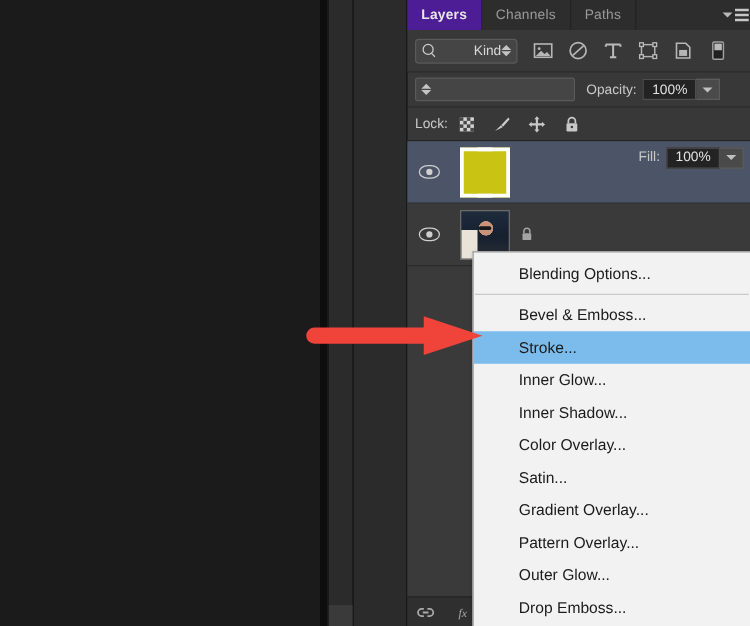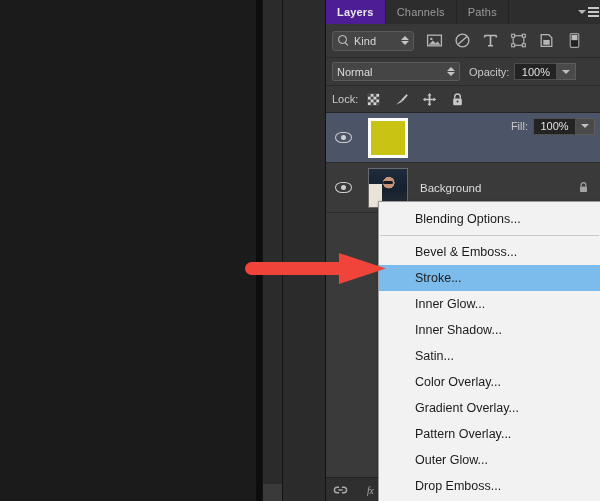--- a/index.html
+++ b/index.html
@@ -99,20 +99,21 @@
     border-bottom: 1px solid #2b2b2b;
   }
   .kind-select {
     width: 82px; height: 20px;
     background: #454545;
     border: 1px solid #5a5a5a;
     border-radius: 3px;
     display: flex; align-items: center;
     padding: 0 4px;
     box-sizing: border-box;
+    text-align: right;
   }
   .mag-icon { width: 13px; height: 13px; position: relative; flex: 0 0 auto; }
   .mag-icon::before {
     content: ""; position: absolute; left: 1px; top: 1px;
     width: 7px; height: 7px; border: 1.3px solid #cfcfcf; border-radius: 50%;
   }
   .mag-icon::after {
     content: ""; position: absolute; left: 8px; top: 8px;
     width: 4px; height: 1.3px; background: #cfcfcf;
     transform: rotate(45deg); transform-origin: left center;
@@ -373,21 +374,20 @@
         </svg>
         <svg class="ficon" viewBox="0 0 16 16">
           <rect x="4" y="1.5" width="8" height="13" rx="1" fill="#1d1d1d" stroke="#b9b9b9" stroke-width="1.1"></rect>
           <rect x="5.2" y="2.7" width="5.6" height="5" fill="#d8d8d8"></rect>
         </svg>
       </div>
     </div>
 
     <div class="blend-row">
       <div class="blend-select">
-        <span>Normal</span>
         <div class="updown">
             <i class="up"></i>
             <i class="dn"></i>
           </div>
       </div>
       <div class="lbl">Opacity:</div>
       <div class="numfield">100%</div>
       <div class="stepper">
         <div class="caret-dn"></div>
       </div>
@@ -434,21 +434,20 @@
         </div>
       </div>
 
       <div class="layer-row">
         <div class="eye-cell">
           <div class="eye"></div>
         </div>
         <div class="thumb-cell">
           <div class="thumb-photo"></div>
         </div>
-        <div class="layer-name">Background</div>
         <svg class="row-lock" viewBox="0 0 12 14">
           <path d="M3.4 6 V4.2 a2.6 2.6 0 0 1 5.2 0 V6" fill="none" stroke="#c8c8c8" stroke-width="1.3"></path>
           <rect x="2.2" y="6" width="7.6" height="6" rx=".8" fill="#c8c8c8"></rect>
         </svg>
       </div>
 
     </div>
 
     <div style="position:absolute;left:0;top:113px;width:275px;height:26px;display:flex;align-items:center;padding:0 6px;box-sizing:border-box;justify-content:flex-end;pointer-events:none;">
       <div class="lbl">Fill:</div>
@@ -490,22 +489,22 @@
 
   </div>
 
   <div class="ctx-menu">
     <div class="ctx-item">Blending Options...</div>
     <div class="ctx-sep"></div>
     <div class="ctx-item">Bevel &amp; Emboss...</div>
     <div class="ctx-item highlight">Stroke...</div>
     <div class="ctx-item">Inner Glow...</div>
     <div class="ctx-item">Inner Shadow...</div>
+    <div class="ctx-item">Color Overlay...</div>
     <div class="ctx-item">Satin...</div>
-    <div class="ctx-item">Color Overlay...</div>
     <div class="ctx-item">Gradient Overlay...</div>
     <div class="ctx-item">Pattern Overlay...</div>
     <div class="ctx-item">Outer Glow...</div>
     <div class="ctx-item">Drop Emboss...</div>
   </div>
 
   <svg class="arrow" viewBox="0 0 146 38">
     <g>
       <rect x="2" y="12" width="106" height="13" rx="6.5" fill="#f0433a"></rect>
       <path d="M96 3 L96 34 L143 18.5 Z" fill="#f0433a"></path>

